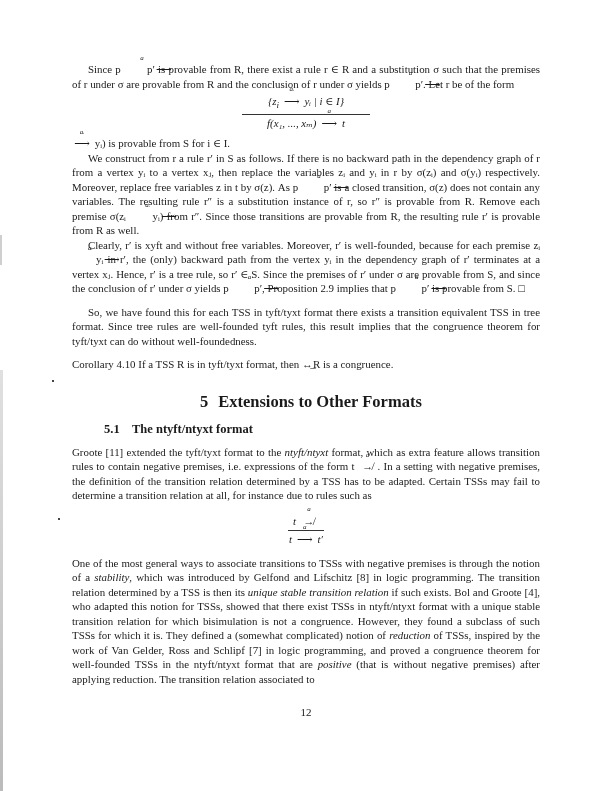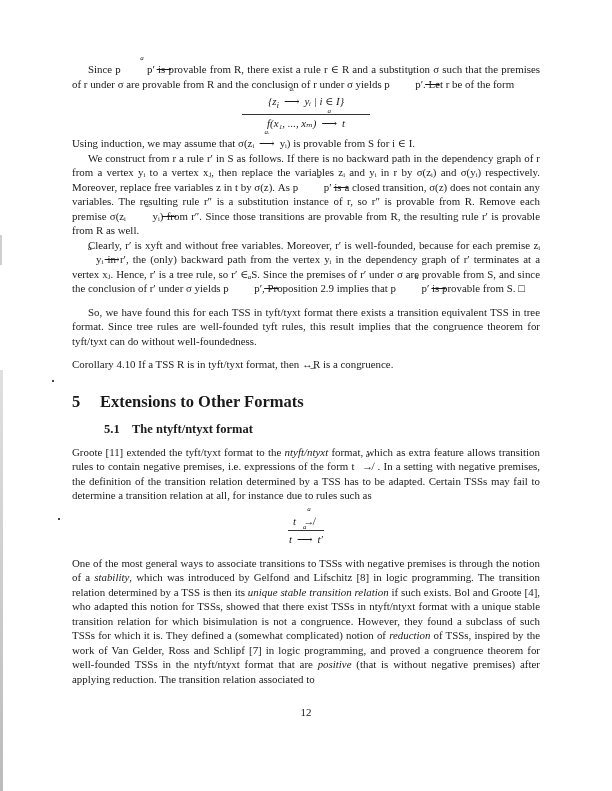--- a/index.html
+++ b/index.html
@@ -31,21 +31,21 @@
       display: flex; flex-direction: column; align-items: center; margin: 2px 0 4px 0;
     }
     .rule .prem, .rule .concl { padding: 0 8px; line-height: 17px; }
     .rule .bar { height: 1px; background: #333; align-self: center; }
     .gap { height: 9px; }
     .corollary { margin-top: 9px; }
     .corollary b { font-weight: normal; font-style: normal; }
     .corollary .it { }
     h2.section {
       font-size: 16.5px; font-weight: bold; margin: 20px 0 0 0; line-height: 20px;
-      text-align: left;
+      text-align: center;
     }
     h2.section .num { display: inline-block; width: 28px; }
     h3.subsection {
       font-size: 12.5px; font-weight: bold; margin: 9px 0 8px 0; line-height: 16px;
       text-align: left;
       padding-left: 32px;
     }
     h3.subsection .num { display: inline-block; width: 28px; }
     .page-number {
       position: absolute; top: 706px; left: 0; width: 612px; text-align: center;
@@ -64,21 +64,21 @@
 <div class="page">
 
   <p class="indent"><span>Since p </span><span class="arrow"><span class="lbl">a</span><span class="shaft">⟶</span></span><span> p′ is provable from R, there exist a rule r ∈ R and a substitution σ such that the premises of r under σ are provable from R and the conclusion of r under σ yields p </span><span class="arrow"><span class="lbl">a</span><span class="shaft">⟶</span></span><span> p′. Let r be of the form</span></p>
 
   <div class="rule">
     <div class="prem m"><span>{z</span><sub>i</sub> <span class="arrow"><span class="lbl">aᵢ</span><span class="shaft">⟶</span></span> <span>yᵢ | i ∈ I}</span></div>
     <div class="bar" style="width:128px;"></div>
     <div class="concl m"><span>f(x₁, ..., xₘ)</span> <span class="arrow"><span class="lbl">a</span><span class="shaft">⟶</span></span> <span>t</span></div>
   </div>
 
-  <p><span>Using induction, we may assume that σ(zᵢ </span><span class="arrow"><span class="lbl">aᵢ</span><span class="shaft">⟶</span></span><span> yᵢ) is provable from S for i ∈ I.</span></p>
+  <p><span class="arrow"><span class="lbl">aᵢ</span><span class="shaft">⟶</span></span><span> yᵢ) is provable from S for i ∈ I.</span></p>
 
   <p class="indent"><span>We construct from r a rule r′ in S as follows. If there is no backward path in the dependency graph of r from a vertex yᵢ to a vertex xⱼ, then replace the variables zᵢ and yᵢ in r by σ(zᵢ) and σ(yᵢ) respectively. Moreover, replace free variables z in t by σ(z). As p </span><span class="arrow"><span class="lbl">a</span><span class="shaft">⟶</span></span><span> p′ is a closed transition, σ(z) does not contain any variables. The resulting rule r″ is a substitution instance of r, so r″ is provable from R. Remove each premise σ(zᵢ </span><span class="arrow"><span class="lbl">aᵢ</span><span class="shaft">⟶</span></span><span> yᵢ) from r″. Since those transitions are provable from R, the resulting rule r′ is provable from R as well.</span></p>
 
   <p class="indent"><span>Clearly, r′ is xyft and without free variables. Moreover, r′ is well-founded, because for each premise zᵢ </span><span class="arrow"><span class="lbl">aᵢ</span><span class="shaft">⟶</span></span><span> yᵢ in r′, the (only) backward path from the vertex yᵢ in the dependency graph of r′ terminates at a vertex xⱼ. Hence, r′ is a tree rule, so r′ ∈ S. Since the premises of r′ under σ are provable from S, and since the conclusion of r′ under σ yields p </span><span class="arrow"><span class="lbl">a</span><span class="shaft">⟶</span></span><span> p′, Proposition 2.9 implies that p </span><span class="arrow"><span class="lbl">a</span><span class="shaft">⟶</span></span><span> p′ is provable from S. □</span></p>
 
   <div class="gap"></div>
   <p class="indent">So, we have found this for each TSS in tyft/tyxt format there exists a transition equivalent TSS in tree format. Since tree rules are well-founded tyft rules, this result implies that the congruence theorem for tyft/tyxt can do without well-foundedness.</p>
 
   <p class="corollary"><b>Corollary 4.10</b> <span class="it">If a TSS R is in tyft/tyxt format, then ↔̲R is a congruence.</span></p>
 

